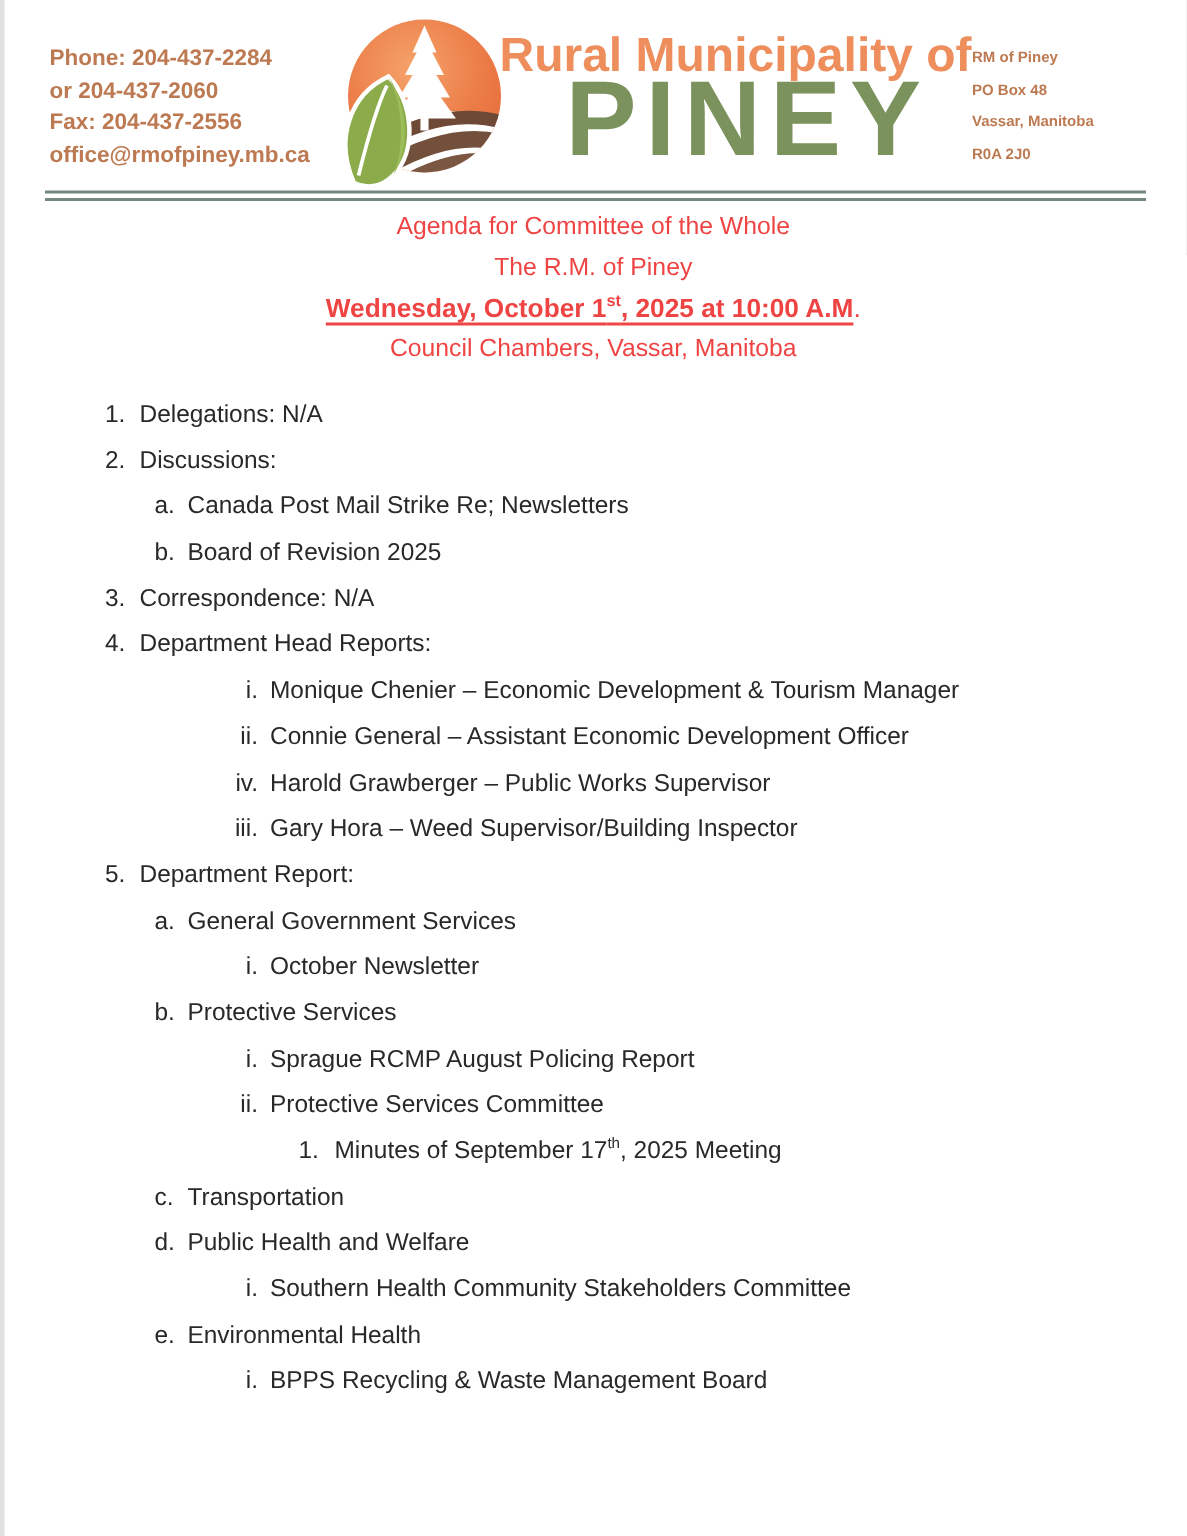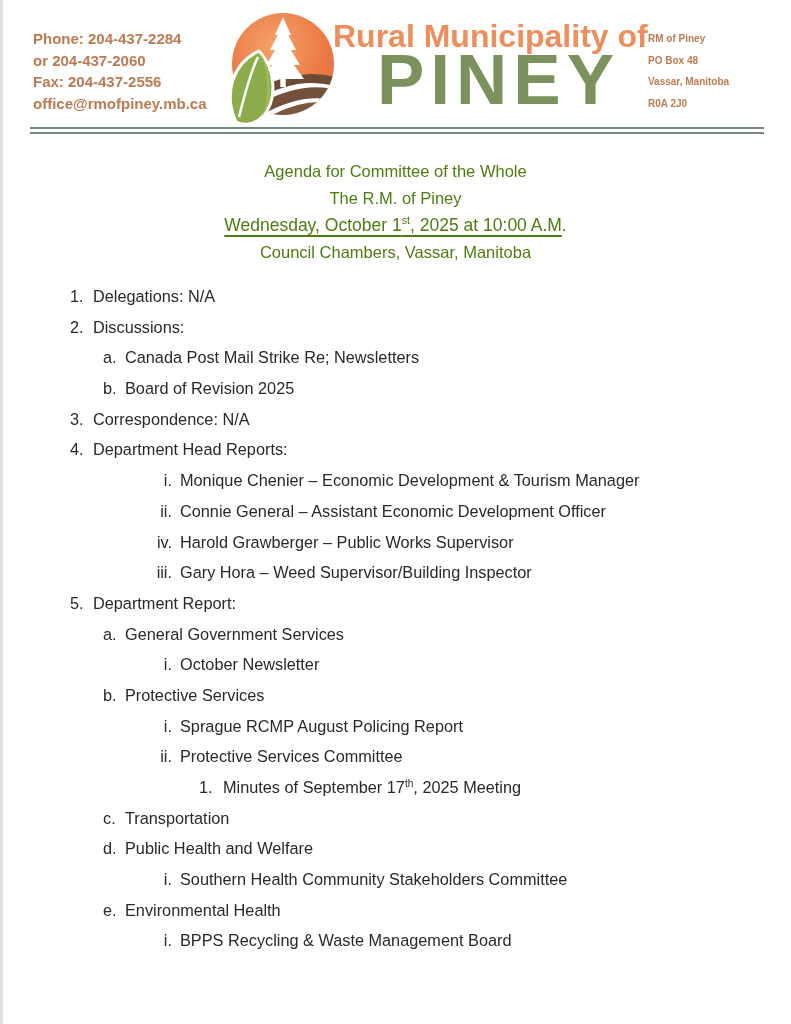--- a/index.html
+++ b/index.html
@@ -45,29 +45,29 @@
 
   .divider {
     margin:0 27px 0 30px;
     height:7px;
     border-top:2px solid #75887e;
     border-bottom:2px solid #75887e;
   }
 
   
   .title-block {
-    margin-top:24px;
+    margin-top:4px;
     text-align:center;
     font-size:16.5px;
     line-height:27px;
-    color:#4d7c0f;
+    color:#ef4444;
   }
   .date-line { font-size:17.5px; }
   .date-bold {
-    font-weight:normal;
+    font-weight:bold;
     text-decoration:underline;
     text-decoration-thickness:2px;
     text-underline-offset:3.5px;
   }
   .date-line sup, .item-text sup {
     font-size:62%;
     vertical-align:super;
     line-height:0;
   }
 

